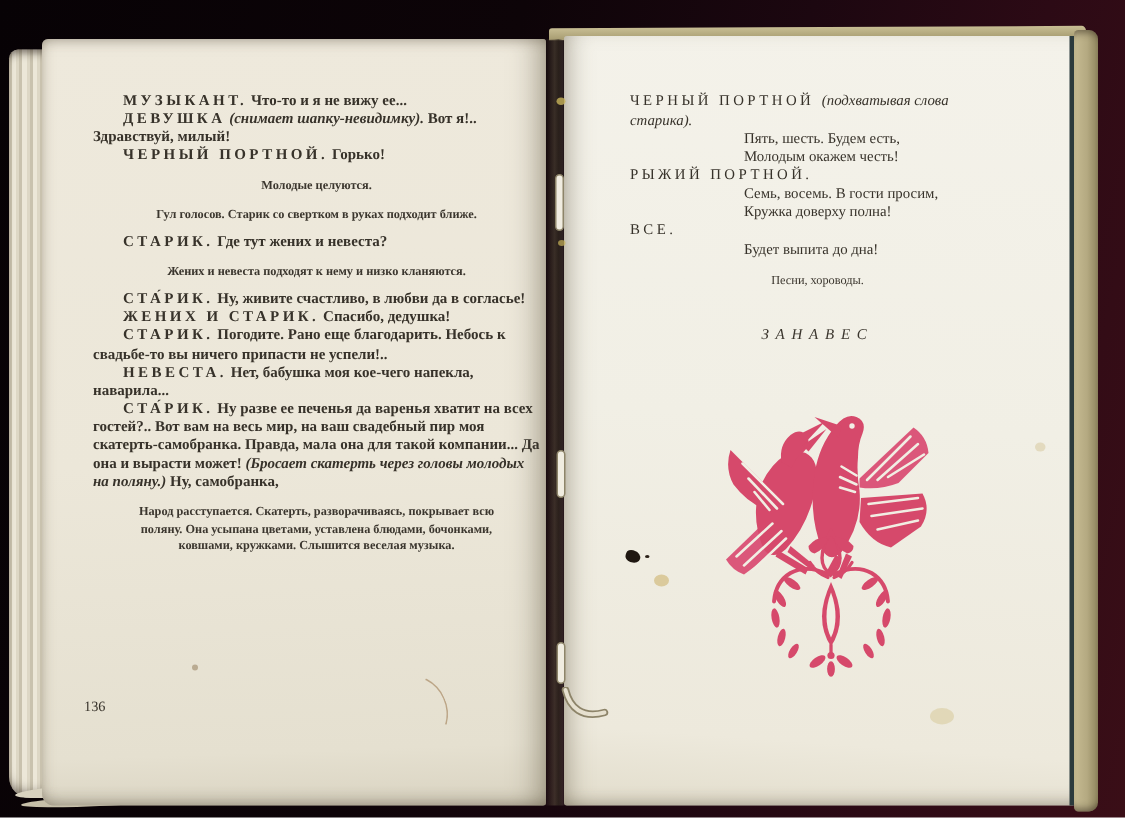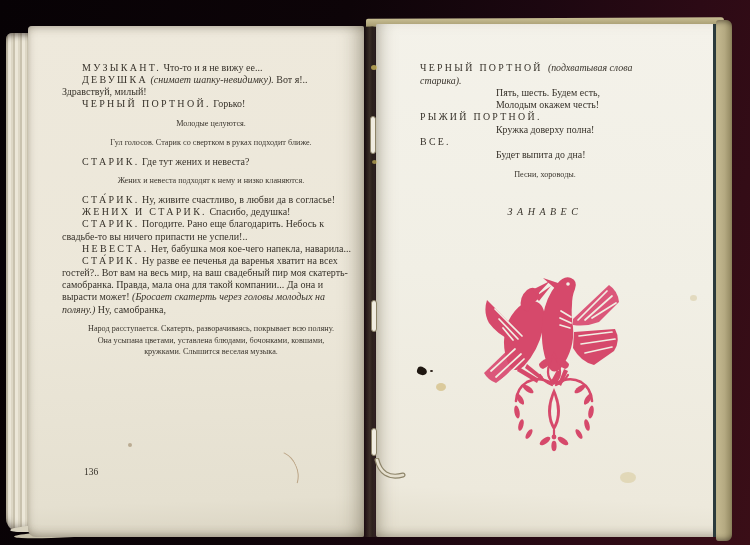--- a/index.html
+++ b/index.html
@@ -47,30 +47,30 @@
     box-shadow:inset 0 6px 5px -4px rgba(40,30,20,.5), inset 0 -6px 5px -4px rgba(40,30,20,.5);
   }
   #gutter{
     left:363px;top:26px;width:14px;height:511px;
     background:linear-gradient(90deg,rgba(110,98,76,0) 0%,rgba(105,94,72,.45) 48%,rgba(58,50,38,.62) 66%,rgba(170,160,138,.18) 86%,rgba(110,98,76,0) 100%);
   }
   .stitch{width:4px;background:#f0ece0;border:1px solid #8d8469;border-radius:3px;}
   
   #left-text{
     left:62px;top:62px;width:298px;color:#37322a;
-    font-size:10px;line-height:12.15px;
+    font-size:10px;line-height:12.15px;font-weight:bold;
   }
   #left-text p{margin:0;}
   .dialogue{text-indent:20px;}
   .pname{letter-spacing:2.3px;}
   .it{font-style:italic;}
   .stage{font-size:8.2px;line-height:11.3px;text-align:center;margin:7.5px 22px !important;color:#3b362e;}
   .verse{margin:6px 0;}
   .verse-left{margin-left:103px;}
-  #page-num{left:84px;top:467px;font-size:9.5px;color:#37322a;}
+  #page-num{left:56px;top:467px;font-size:9.5px;color:#37322a;}
   #right-text{
     left:420px;top:62px;width:250px;color:#37322a;font-size:9.9px;
   }
   #right-text p{margin:0;}
   .speaker{letter-spacing:2.6px;line-height:12.5px;}
   .speaker .it{letter-spacing:0;}
   #right-text .vline{line-height:12.2px;}
   .verse-right{margin:0 0 0 76px;}
   #right-text .stage{margin:8px 0 0 0 !important;}
   .curtain{letter-spacing:4.5px;text-align:center;font-size:10px;margin-top:26px !important;color:#3b362e;font-style:italic;}
@@ -133,20 +133,21 @@
   </div>
 <div class="abs" id="page-num">136</div>
 <div class="abs" id="right-text">
     <p class="speaker"><span class="pname">ЧЕРНЫЙ ПОРТНОЙ</span> <span class="it">(подхватывая слова старика).</span></p>
     <div class="verse verse-right">
       <div class="vline">Пять, шесть. Будем есть,</div>
       <div class="vline">Молодым окажем честь!</div>
     </div>
     <p class="speaker"><span class="pname">РЫЖИЙ ПОРТНОЙ.</span></p>
     <div class="verse verse-right">
+      <div class="vline">Семь, восемь. В гости просим,</div>
       <div class="vline">Кружка доверху полна!</div>
     </div>
     <p class="speaker"><span class="pname">ВСЕ.</span></p>
     <div class="verse verse-right">
       <div class="vline">Будет выпита до дна!</div>
     </div>
     <p class="stage">Песни, хороводы.</p>
     <p class="curtain">ЗАНАВЕС</p>
   </div>
 

